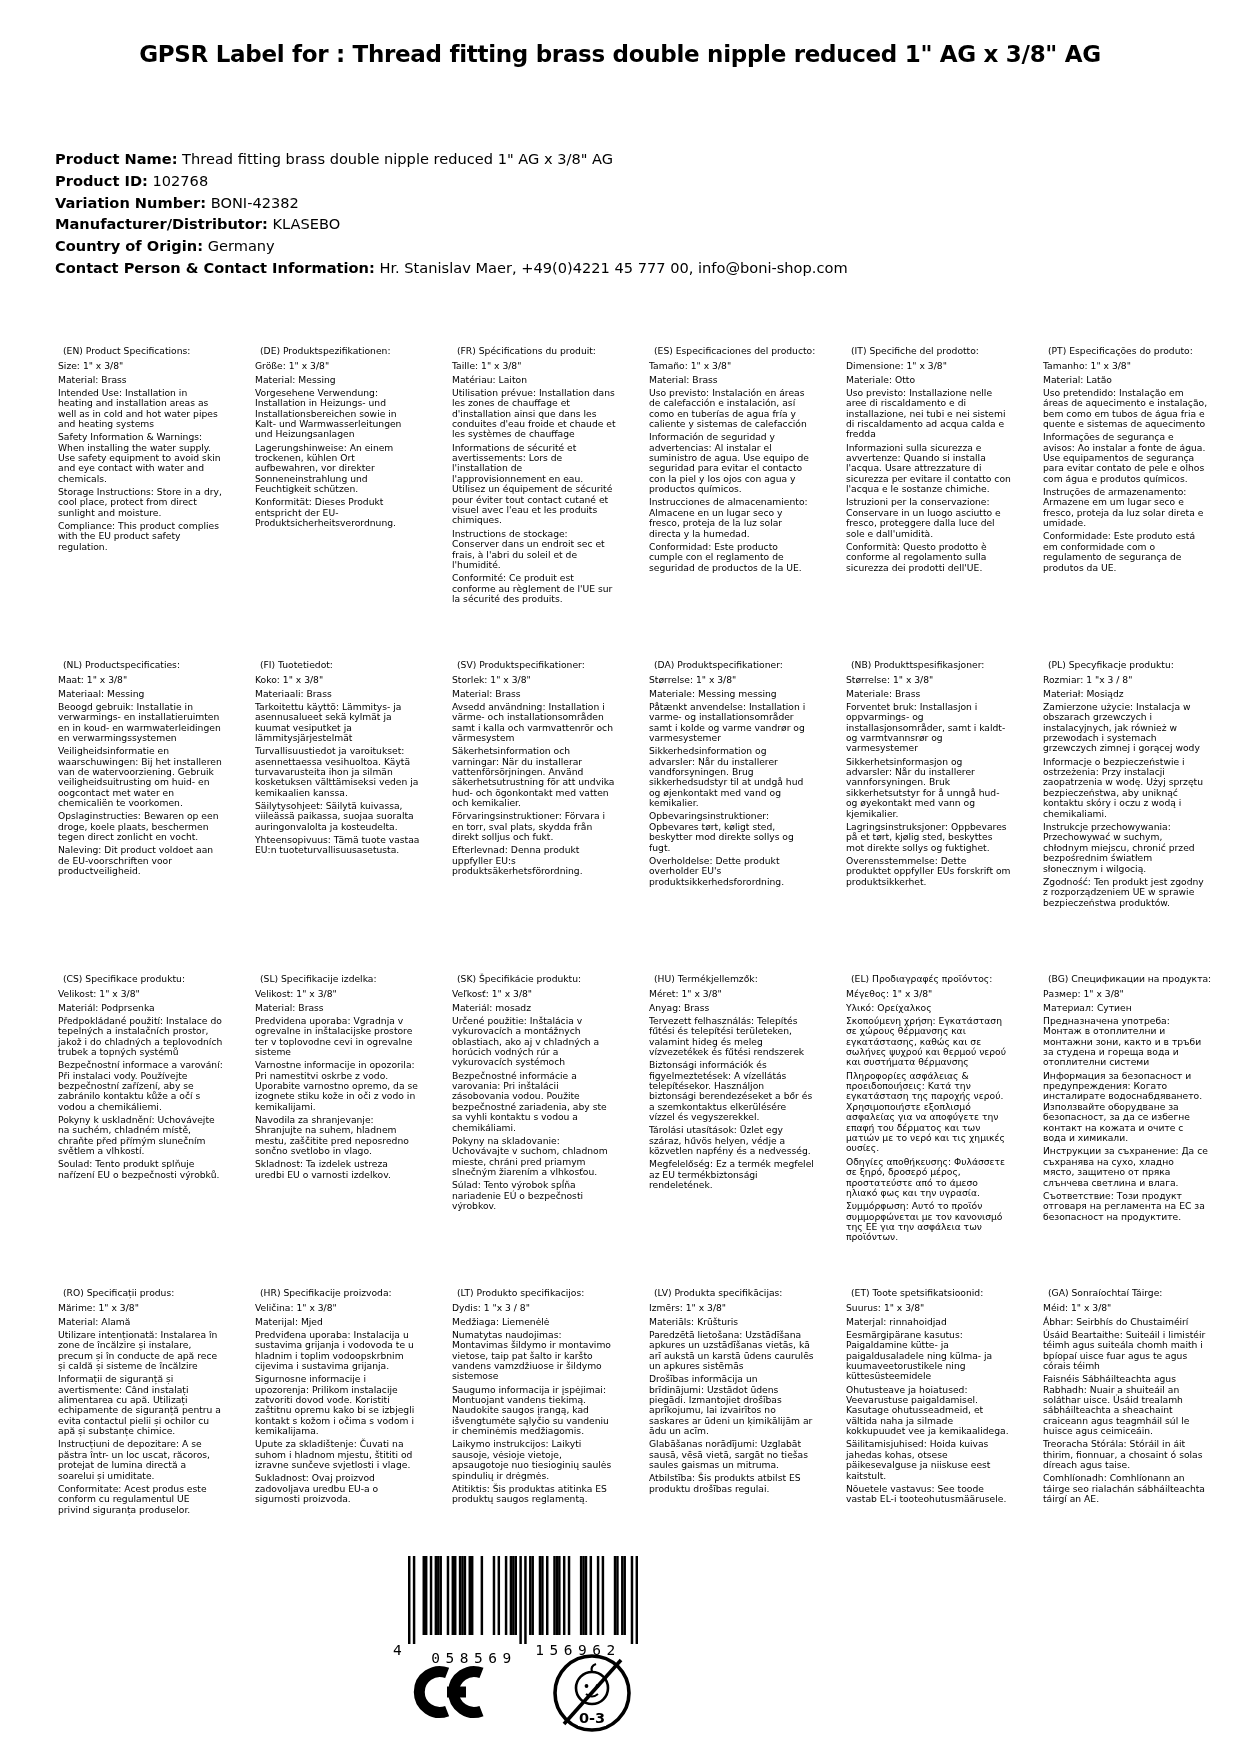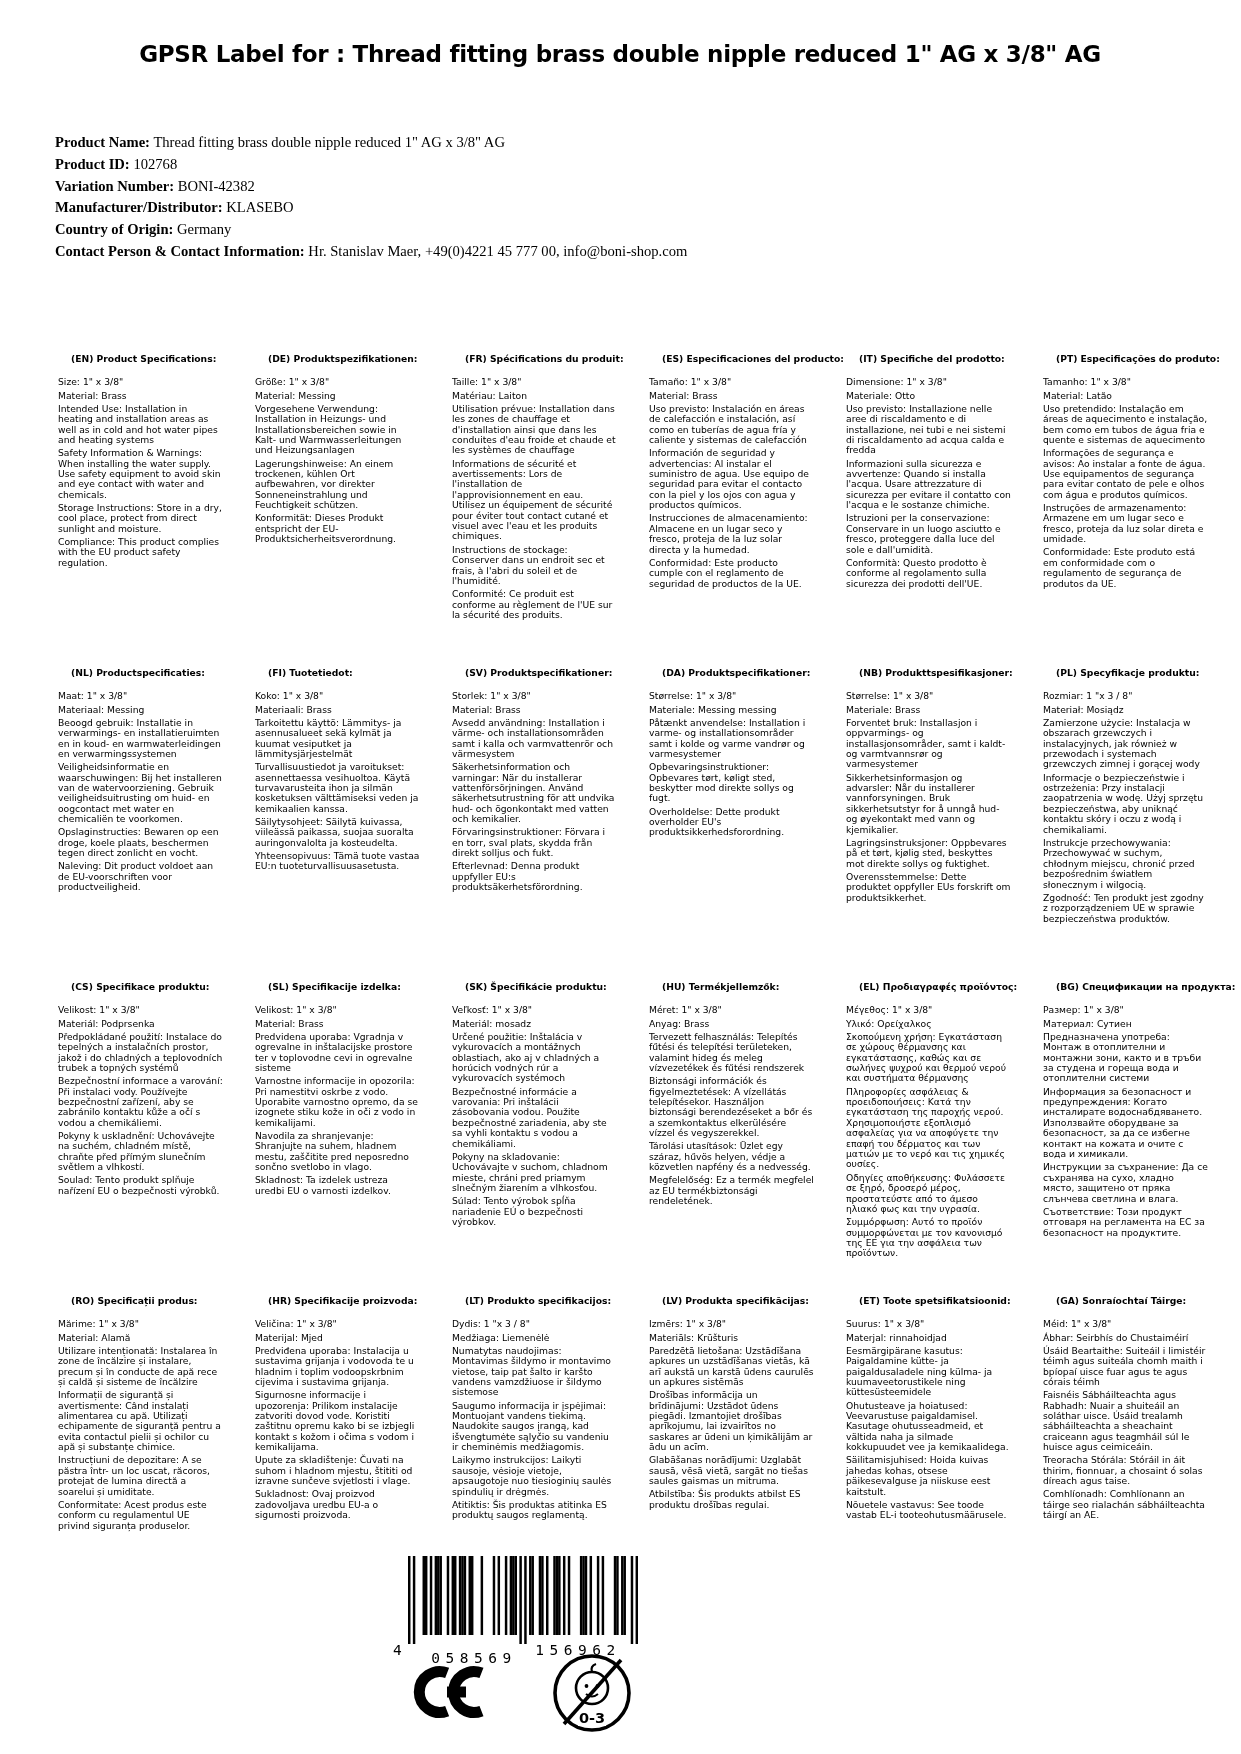--- a/index.html
+++ b/index.html
@@ -6,30 +6,30 @@
   .page{
     position:relative;width:1241px;height:1754px;background:#ffffff;
     font-family:"DejaVu Sans","Liberation Sans",sans-serif;color:#000;
     margin:0 auto;overflow:hidden;
   }
   .title{
     position:absolute;top:38px;left:120px;width:1000px;margin:0;
     text-align:center;font-size:23px;font-weight:700;line-height:33px;
     letter-spacing:-0.3px;
   }
-  .product-info{position:absolute;top:132px;left:55px;font-size:14.6px;line-height:21.8px;font-family:Liberation Serif, serif;}
+  .product-info{position:absolute;top:148px;left:55px;font-size:14.6px;line-height:21.8px;}
   .info-label{font-weight:700;}
   .info-value{font-weight:400;}
   .lang-grid{
     position:absolute;top:341px;left:58px;width:1150px;
     display:grid;grid-template-columns:repeat(6,165px);column-gap:32px;
     grid-auto-rows:314px;font-size:9.2px;line-height:10.4px;
   }
   .block{overflow:visible;}
-  .block-heading{font-weight:700;white-space:nowrap;margin:13px;}
+  .block-heading{font-weight:400;white-space:nowrap;margin:5px;}
   .block p{margin:2.8px 0 0 0;}
   .barcode{position:absolute;left:408px;top:1556px;width:230px;}
   .barcode-digits{position:absolute;top:86px;left:0;width:230px;height:18px;
     font-family:"DejaVu Sans Mono","Liberation Mono",monospace;font-size:14.5px;}
   .bd-lead{position:absolute;left:-15px;top:0;}
   .bd-left{position:absolute;left:14px;top:8px;width:104px;text-align:center;letter-spacing:5.5px;}
   .bd-right{position:absolute;left:118px;top:0;width:104px;text-align:center;letter-spacing:5.5px;}
   .ce-mark{position:absolute;left:409px;top:1663px;}
   .age-mark{position:absolute;left:550px;top:1648px;}
 </style>
@@ -128,20 +128,21 @@
         <p class="block-line">Avsedd användning: Installation i värme- och installationsområden samt i kalla och varmvattenrör och värmesystem</p>
         <p class="block-line">Säkerhetsinformation och varningar: När du installerar vattenförsörjningen. Använd säkerhetsutrustning för att undvika hud- och ögonkontakt med vatten och kemikalier.</p>
         <p class="block-line">Förvaringsinstruktioner: Förvara i en torr, sval plats, skydda från direkt solljus och fukt.</p>
         <p class="block-line">Efterlevnad: Denna produkt uppfyller EU:s produktsäkerhetsförordning.</p>
       </div>
       <div class="block">
         <div class="block-heading">(DA) Produktspecifikationer:</div>
         <p class="block-line">Størrelse: 1" x 3/8"</p>
         <p class="block-line">Materiale: Messing messing</p>
         <p class="block-line">Påtænkt anvendelse: Installation i varme- og installationsområder samt i kolde og varme vandrør og varmesystemer</p>
+        <p class="block-line">Sikkerhedsinformation og advarsler: Når du installerer vandforsyningen. Brug sikkerhedsudstyr til at undgå hud og øjenkontakt med vand og kemikalier.</p>
         <p class="block-line">Opbevaringsinstruktioner: Opbevares tørt, køligt sted, beskytter mod direkte sollys og fugt.</p>
         <p class="block-line">Overholdelse: Dette produkt overholder EU's produktsikkerhedsforordning.</p>
       </div>
       <div class="block">
         <div class="block-heading">(NB) Produkttspesifikasjoner:</div>
         <p class="block-line">Størrelse: 1" x 3/8"</p>
         <p class="block-line">Materiale: Brass</p>
         <p class="block-line">Forventet bruk: Installasjon i oppvarmings- og installasjonsområder, samt i kaldt- og varmtvannsrør og varmesystemer</p>
         <p class="block-line">Sikkerhetsinformasjon og advarsler: Når du installerer vannforsyningen. Bruk sikkerhetsutstyr for å unngå hud- og øyekontakt med vann og kjemikalier.</p>
         <p class="block-line">Lagringsinstruksjoner: Oppbevares på et tørt, kjølig sted, beskyttes mot direkte sollys og fuktighet.</p>

